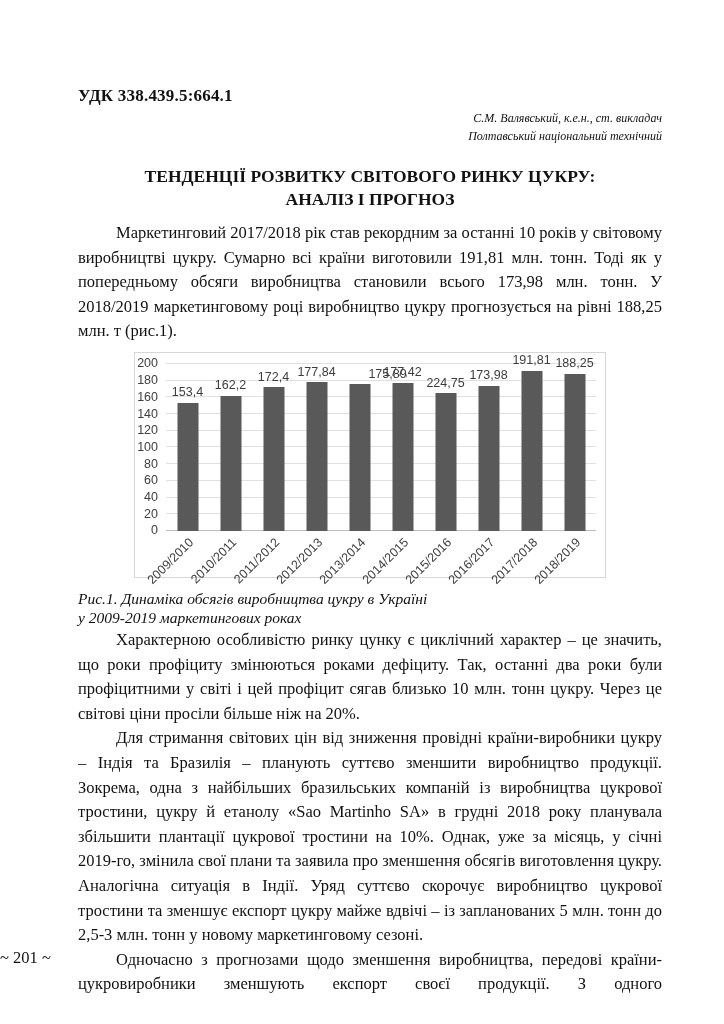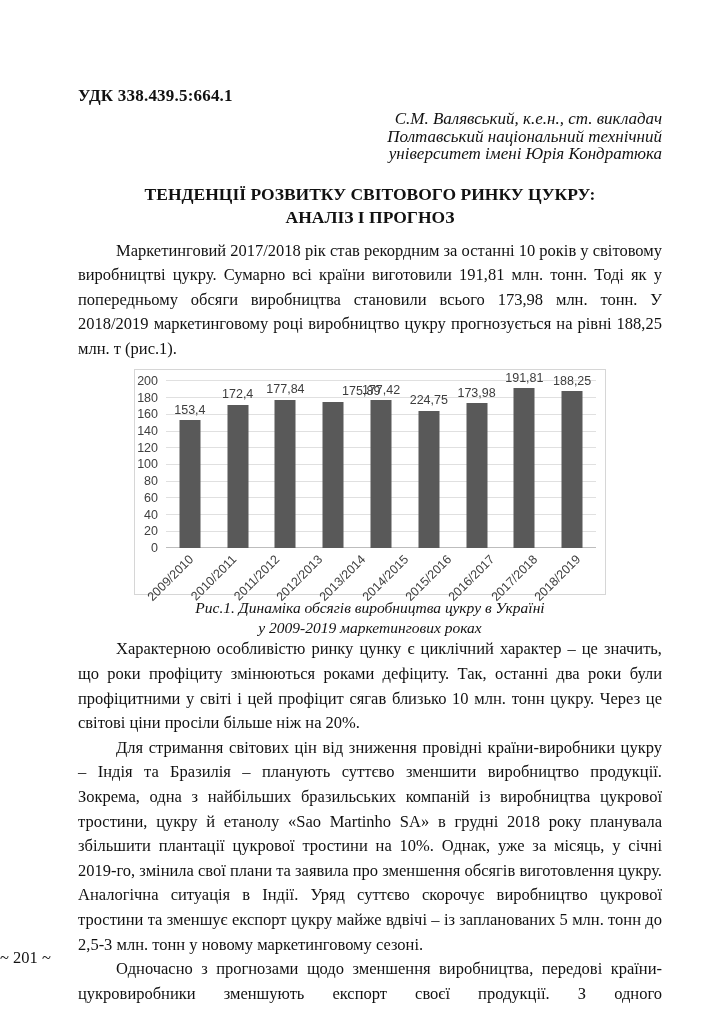--- a/index.html
+++ b/index.html
@@ -20,21 +20,21 @@
   }
   .udc {
     font-weight: bold;
     font-size: 17px;
     letter-spacing: 0.2px;
   }
   .author-block {
     margin-top: 4px;
     text-align: right;
     font-style: italic;
-    font-size: 17px;
+    font-size: 12px;
     line-height: 17.5px;
   }
   .title {
     margin-top: 20px;
     text-align: center;
     font-weight: bold;
     font-size: 17.5px;
     line-height: 23px;
   }
   p.body-par {
@@ -119,22 +119,21 @@
     position: absolute;
     top: 4px; right: 50%;
     transform: rotate(-45deg);
     transform-origin: top right;
     white-space: nowrap;
     font-size: 12.5px;
     color: #404040;
     line-height: 1;
   }
   .fig-caption {
-    margin-top: 3px;
-    text-align: center;
+    margin-top: 11px;
     font-style: italic;
     font-size: 15.5px;
     line-height: 19.5px;
   }
   .par-after-fig { margin-top: 12px; }
   .footer {
     position: absolute;
     left: 0; right: 0;
     top: 948px;
     text-align: left;
@@ -146,21 +145,20 @@
 <body>
 
 <div class="page">
   <div class="content">
 
     <div class="udc">УДК 338.439.5:664.1</div>
 
     <div class="author-block">
       <div>С.М. Валявський, к.е.н., ст. викладач</div>
       <div>Полтавський національний технічний</div>
-      <div>університет імені  Юрія Кондратюка</div>
     </div>
 
     <div class="title">
       <div>ТЕНДЕНЦІЇ РОЗВИТКУ СВІТОВОГО РИНКУ ЦУКРУ:</div>
       <div>АНАЛІЗ І ПРОГНОЗ</div>
     </div>
 
     <p class="body-par first">Маркетинговий 2017/2018 рік став рекордним за останні 10 років у світовому виробництві цукру. Сумарно всі країни виготовили 191,81 млн. тонн. Тоді як у попередньому обсяги виробництва становили всього 173,98 млн. тонн. У 2018/2019 маркетинговому році виробництво цукру прогнозується на рівні 188,25 млн. т (рис.1).</p>
 
     <div class="chart-box">
@@ -190,20 +188,24 @@
             <div class="gridline" style="bottom: 80%; background: rgb(224, 224, 224);"></div>
             <div class="gridline" style="bottom: 90%; background: rgb(224, 224, 224);"></div>
             <div class="gridline" style="bottom: 100%; background: rgb(224, 224, 224);"></div>
           </div>
         <div class="bars">
             <div class="cat">
               <div class="bar" style="height: 76.7%; background: rgb(89, 89, 89);"></div>
               <div class="bar-label" style="bottom: calc(76.7% + 4px);">153,4</div>
             </div>
             <div class="cat">
+              <div class="bar" style="height: 81.1%; background: rgb(89, 89, 89);"></div>
+              <div class="bar-label" style="bottom: calc(81.1% + 4px);">162,2</div>
+            </div>
+            <div class="cat">
               <div class="bar" style="height: 86.2%; background: rgb(89, 89, 89);"></div>
               <div class="bar-label" style="bottom: calc(86.2% + 4px);">172,4</div>
             </div>
             <div class="cat">
               <div class="bar" style="height: 88.92%; background: rgb(89, 89, 89);"></div>
               <div class="bar-label" style="bottom: calc(88.92% + 4px);">177,84</div>
             </div>
             <div class="cat">
               <div class="bar" style="height: 87.945%; background: rgb(89, 89, 89);"></div>
               <div class="bar-label" style="bottom: calc(87.945% + 4px); margin-left: 28px;">175,89</div>

